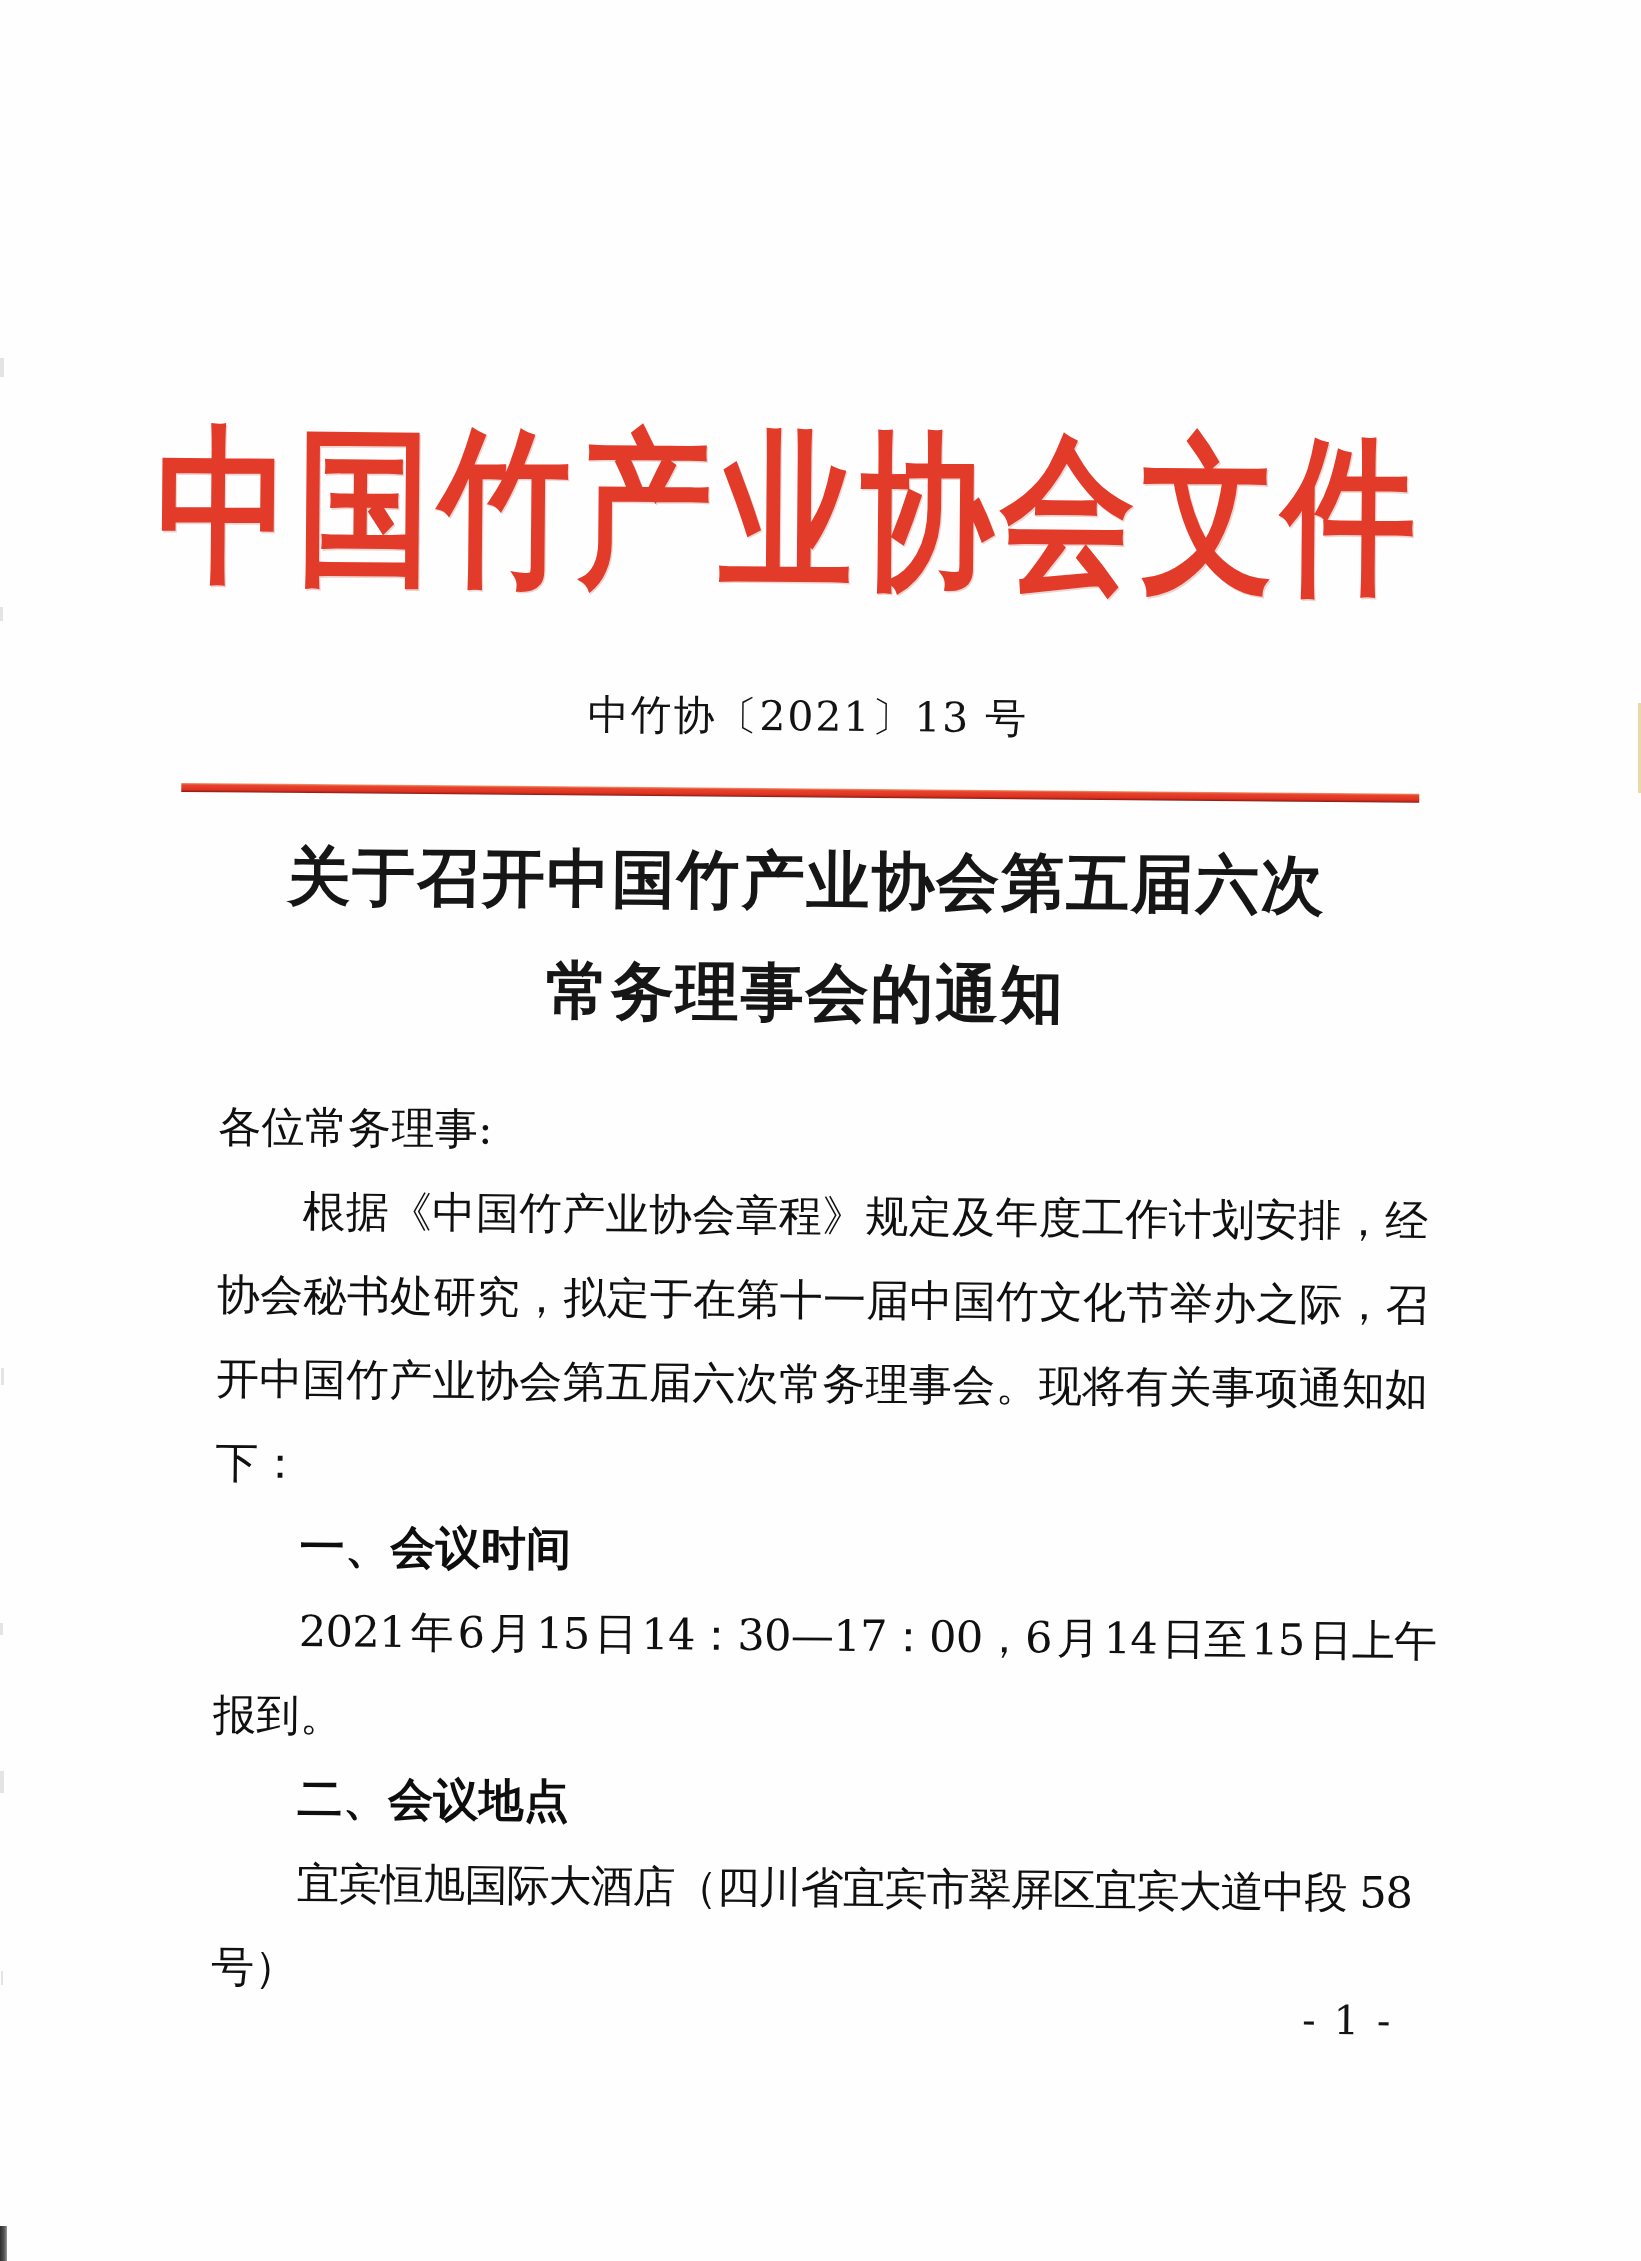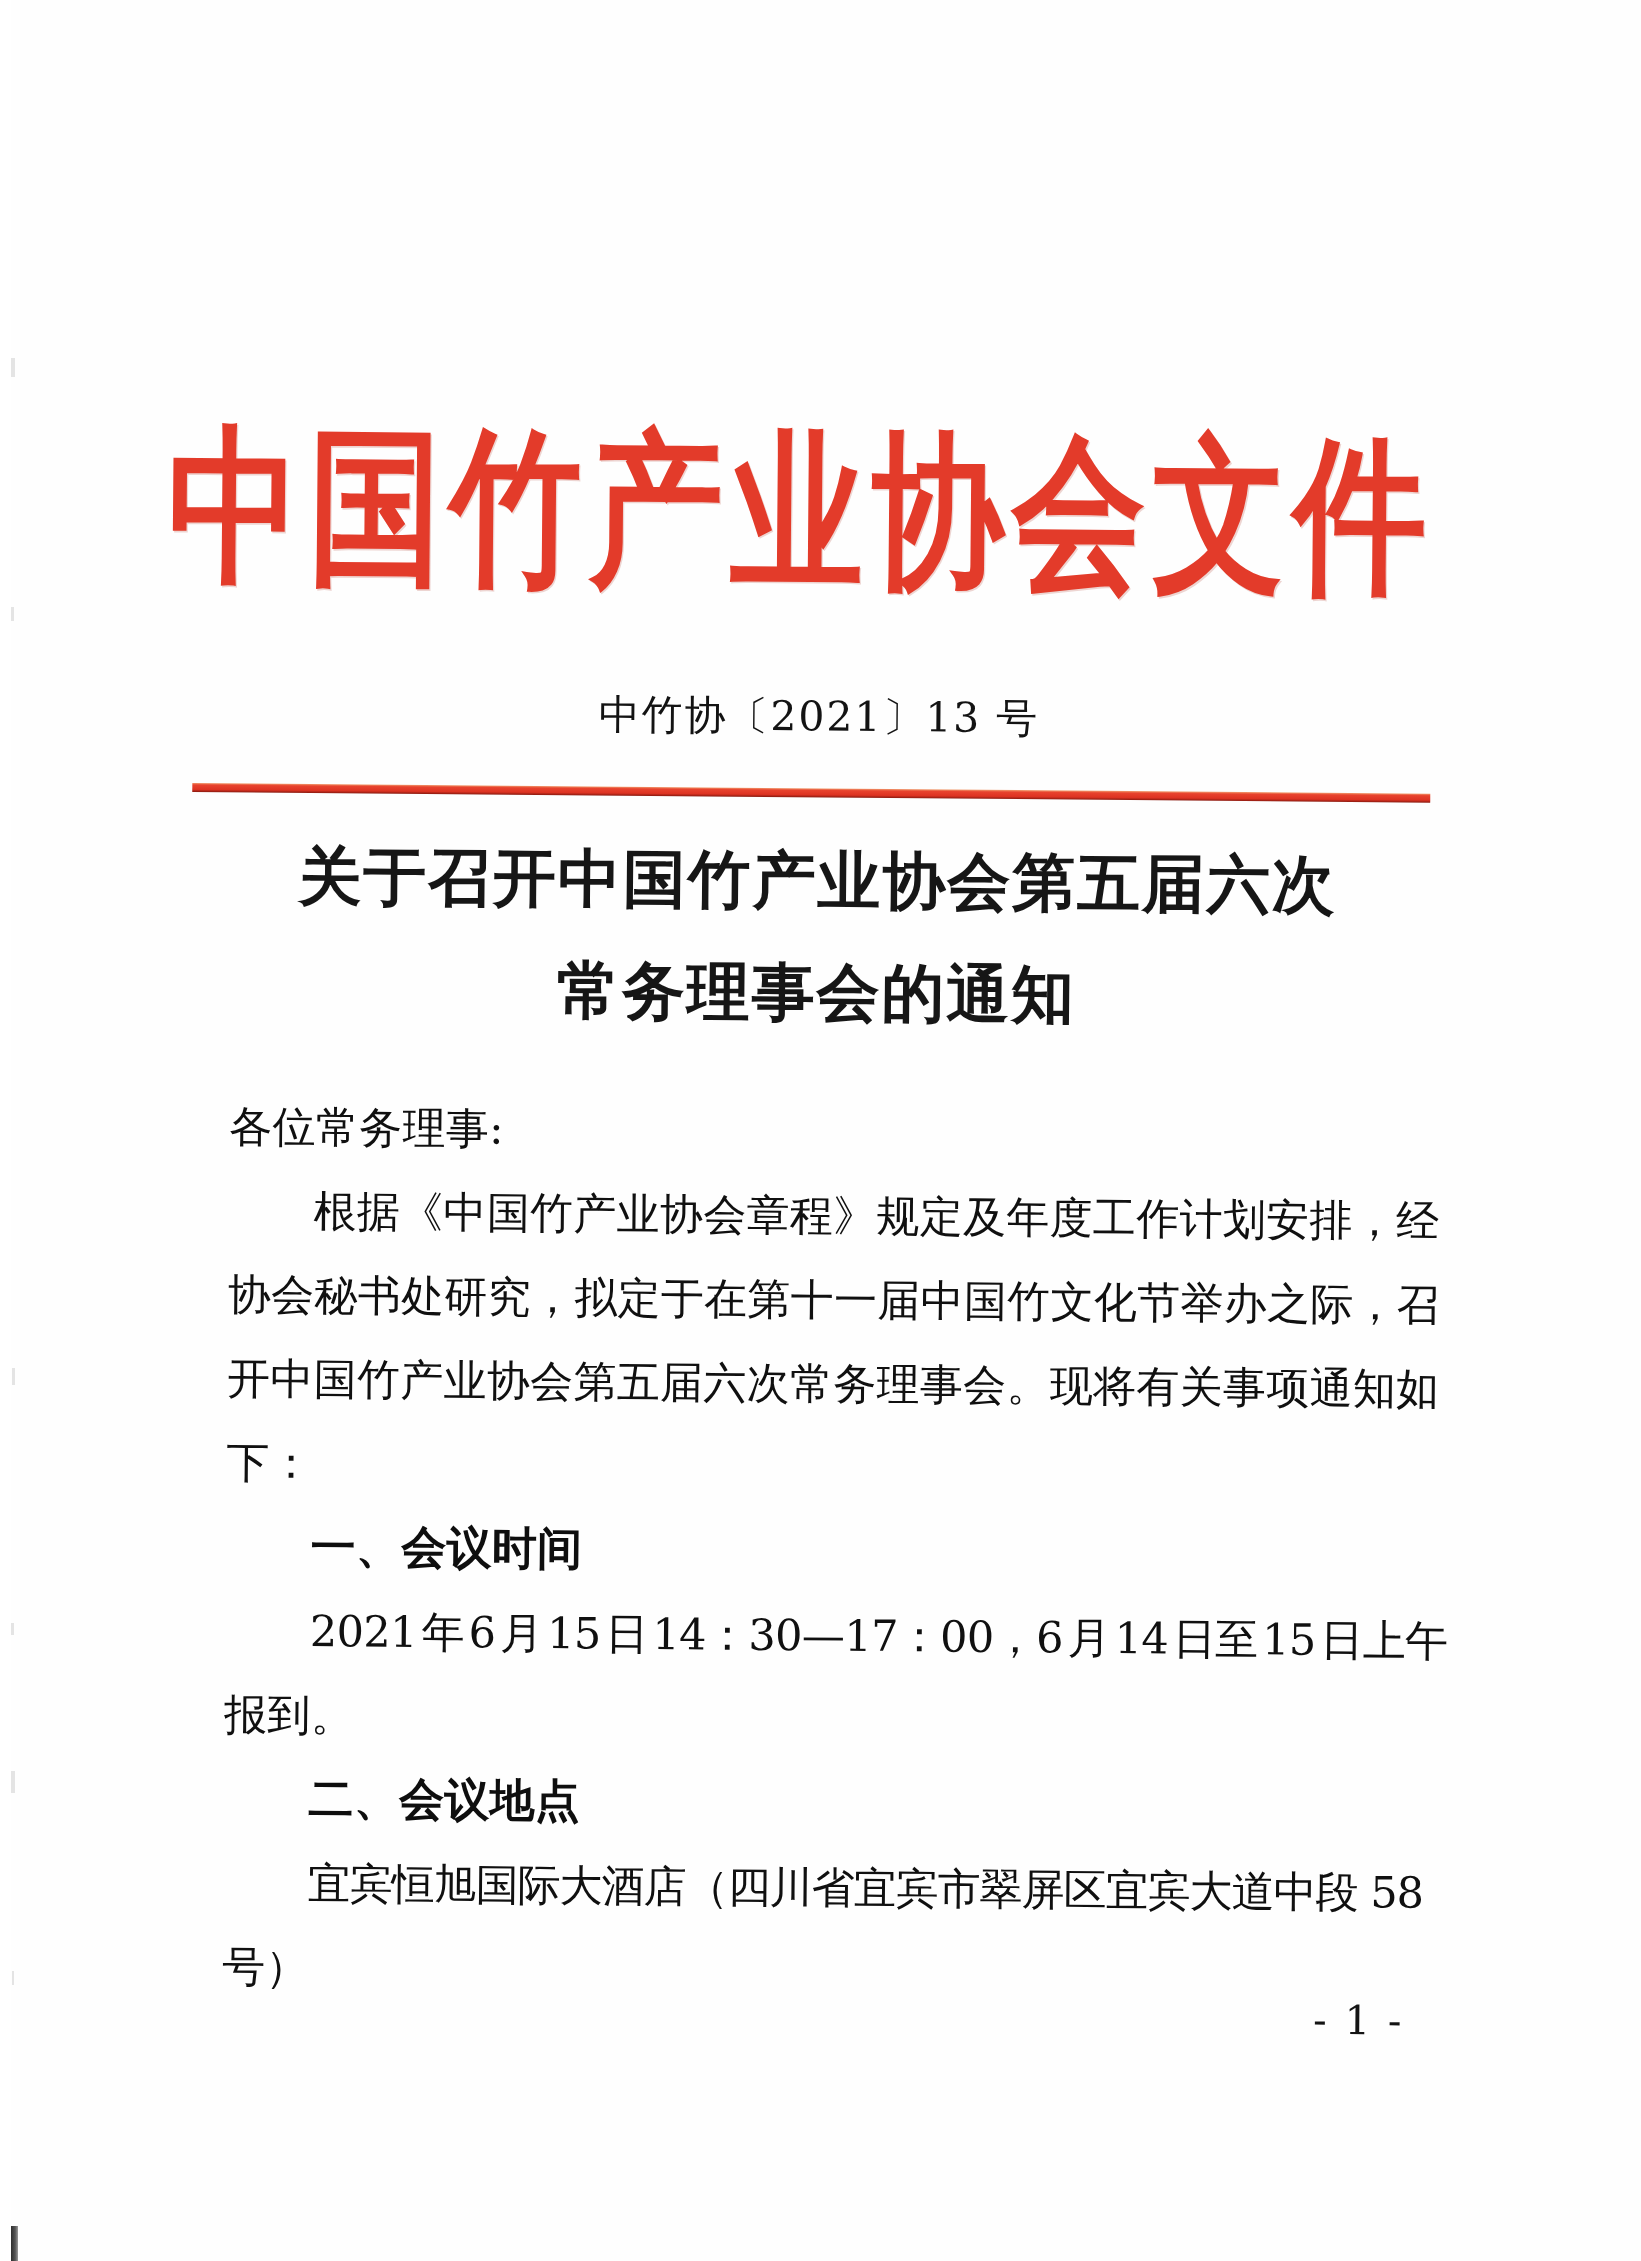--- a/index.html
+++ b/index.html
@@ -12,21 +12,20 @@
     height: 2261px;
     position: relative;
     overflow: hidden;
     font-family: "DejaVu Serif", serif;
     color: #111;
   }
   .page {
     position: absolute;
     inset: 0;
     background: #fefefe;
-    margin-left: 11px;
   }
   
   .content {
     position: absolute;
     left: 187px;
     top: 0;
     width: 1242px;
     height: 2261px;
     transform: rotate(0.5deg);
     transform-origin: 807px 710px;

